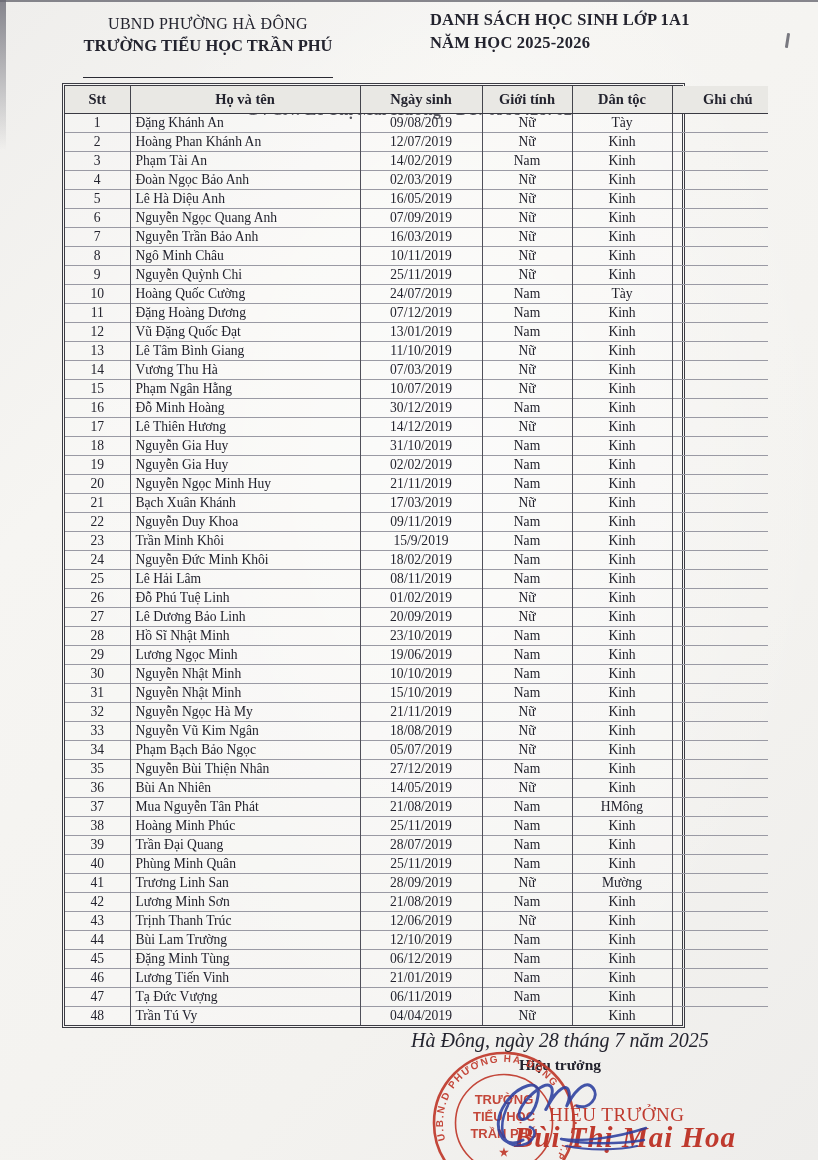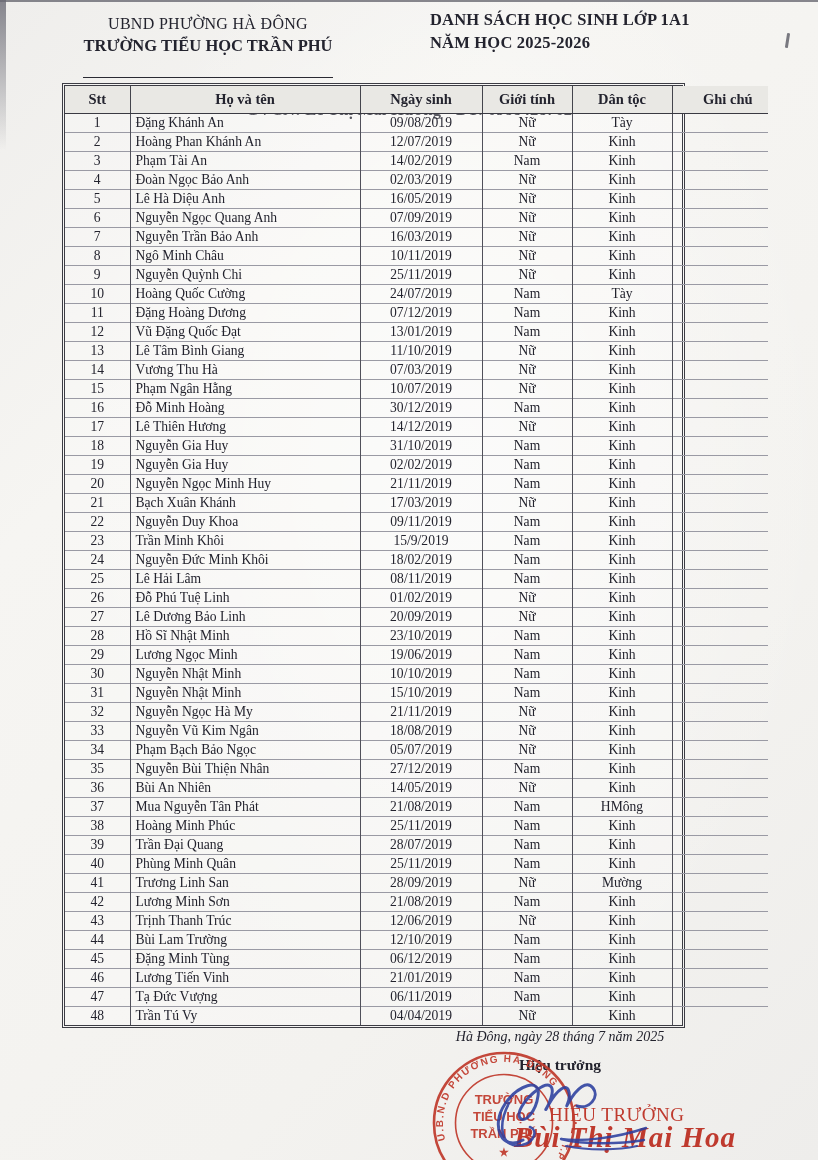--- a/index.html
+++ b/index.html
@@ -43,21 +43,21 @@
     border-right:1px solid #50505a;border-top:1px solid #9a9aa4;text-align:center;
   }
   tbody tr:first-child td{border-top:none;}
   tbody td:last-child{border-right:none;}
   td.c-name{text-align:left;padding-left:5px;}
   col.w-stt{width:65px;} col.w-name{width:230px;} col.w-dob{width:122px;}
   col.w-gender{width:90px;} col.w-ethnic{width:100px;} col.w-note{width:96px;}
 
   
   .date-line{position:absolute;left:395px;top:1029px;width:330px;text-align:center;
-    font-size:14px;font-style:italic;}
+    font-size:20px;font-style:italic;}
   .signer-title{position:absolute;left:480px;top:1056px;width:160px;text-align:center;
     font-size:15.5px;font-weight:bold;z-index:2;}
   .sig-red-title{position:absolute;left:549px;top:1104px;width:170px;font-size:19px;
     color:#bf3a2e;letter-spacing:.5px;z-index:2;}
   .sig-red-name{position:absolute;left:514px;top:1121px;width:240px;font-size:29px;
     font-weight:bold;font-style:italic;color:#bf3a2e;z-index:2;letter-spacing:1px;}
   .footer-svg{position:absolute;left:390px;top:1040px;z-index:3;pointer-events:none;}
   .stamp-text{fill:#c0392b;font-family:"Liberation Sans",sans-serif;font-weight:bold;}
 </style>
 </head>

